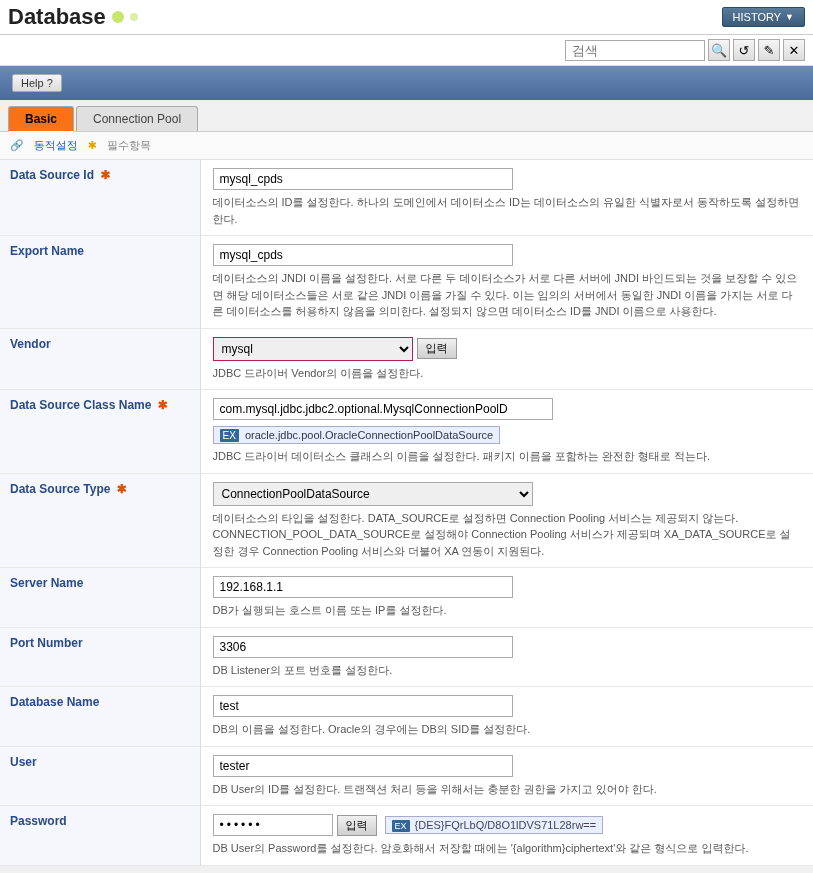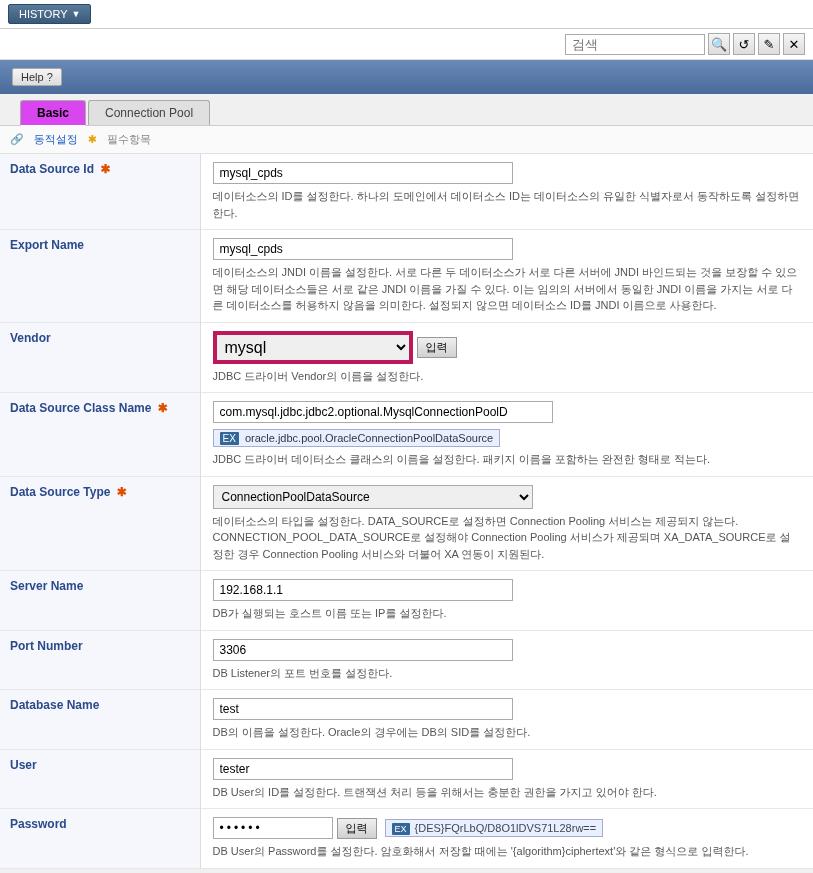--- a/index.html
+++ b/index.html
@@ -15,21 +15,21 @@
 
     .toolbar { display: flex; justify-content: flex-end; align-items: center; gap: 3px; padding: 4px 8px; background: #fff; border-bottom: 1px solid #ddd; }
     .toolbar-search { border: 1px solid #aaa; padding: 2px 6px; width: 140px; font-size: 13px; }
     .toolbar-icon-btn { background: linear-gradient(to bottom, #f5f5f5, #ddd); border: 1px solid #aaa; width: 22px; height: 22px; cursor: pointer; display: flex; align-items: center; justify-content: center; font-size: 13px; }
 
     .info-bar { background: linear-gradient(to bottom, #6a8aba, #4a6a9a); color: #fff; padding: 8px 12px; display: flex; justify-content: space-between; align-items: center; font-size: 12px; }
     .help-btn { background: linear-gradient(to bottom, #f5f5f5, #ddd); border: 1px solid #aaa; padding: 2px 8px; font-size: 11px; cursor: pointer; border-radius: 2px; display: flex; align-items: center; gap: 3px; color: #333; }
 
     .tabs { display: flex; padding: 6px 8px 0; background: #f0f0f0; border-bottom: 1px solid #ccc; gap: 2px; }
     .tab { padding: 5px 16px; border: 1px solid #aaa; background: #e0e0e0; cursor: pointer; font-size: 12px; border-bottom: none; border-radius: 3px 3px 0 0; color: #444; }
-    .tab.active { background: #d946ef; border-bottom: 1px solid #fff; color: #000; font-weight: bold; margin-bottom: -1px; margin-left: 12px; }
+    .tab.active { background: #f97316; border-bottom: 1px solid #fff; color: #000; font-weight: bold; margin-bottom: -1px; }
 
     .content-area { background: #fff; padding: 0; }
 
     .action-bar { display: flex; justify-content: space-between; align-items: center; padding: 6px 10px; border-bottom: 1px solid #e0e0e0; background: #fafafa; }
     .action-left { display: flex; align-items: center; gap: 10px; font-size: 11px; color: #555; }
     .dynamic-setting { color: #2060c0; }
     .required-items { color: #888; }
     .star-icon { color: #e8a000; }
     .action-right { display: flex; gap: 4px; }
     .action-btn { background: linear-gradient(to bottom, #f5f5f5, #d8d8d8); border: 1px solid #aaa; padding: 3px 14px; font-size: 12px; cursor: pointer; border-radius: 2px; }
@@ -38,39 +38,44 @@
     .form-table tr { border-bottom: 1px solid #e8e8e8; }
     .form-table td.label-cell { background: #f5f7fc; padding: 8px 10px; width: 200px; vertical-align: top; font-weight: bold; color: #2a4a8a; font-size: 12px; border-right: 1px solid #ddd; }
     .form-table td.value-cell { padding: 8px 12px; vertical-align: top; }
     .required-star { color: #e05000; margin-left: 3px; }
 
     .form-input { border: 1px solid #aaa; padding: 3px 6px; font-size: 12px; width: 300px; }
     .form-input-wide { border: 1px solid #aaa; padding: 3px 6px; font-size: 12px; width: 340px; }
     .desc-text { font-size: 11px; color: #555; margin-top: 4px; line-height: 1.5; }
 
     .vendor-row { display: flex; align-items: center; gap: 4px; }
-    .vendor-select { border: 4px solid #be185d; padding: 3px 4px; font-size: 16px; width: 200px; }
+    .vendor-select { border: 1px solid #be185d; padding: 3px 4px; font-size: 12px; width: 200px; }
     .input-btn { background: linear-gradient(to bottom, #f0f0f0, #d0d0d0); border: 1px solid #999; padding: 2px 8px; font-size: 11px; cursor: pointer; }
 
     .class-hint { background: #e8f0ff; border: 1px solid #aac; padding: 2px 6px; font-size: 11px; color: #334; margin-top: 3px; display: inline-block; }
     .ex-tag { background: #336699; color: #fff; font-size: 10px; padding: 1px 3px; margin-right: 3px; border-radius: 1px; }
 
     .datasource-select { border: 1px solid #aaa; padding: 3px 4px; font-size: 12px; width: 320px; }
     .datasource-type-desc { font-size: 11px; color: #555; margin-top: 4px; line-height: 1.5; }
 
     .password-row { display: flex; align-items: center; gap: 4px; }
     .password-dots { border: 1px solid #aaa; padding: 3px 6px; font-size: 12px; width: 120px; letter-spacing: 3px; }
     .encrypted-hint { background: #e8f0ff; border: 1px solid #aac; padding: 2px 6px; font-size: 11px; color: #445; margin-left: 4px; }
 
     .link-icon { background: #336699; color: #fff; font-size: 9px; padding: 1px 3px; margin-right: 2px; border-radius: 1px; }
   </style>
 </head>
 <body>
 
 <div class="top-bar">
+  <div class="page-title">
+    <span>Database</span>
+    <span class="title-dot"></span>
+    <span class="title-dot2"></span>
+  </div>
   <button class="history-btn">HISTORY</button>
 </div>
 
 <div class="toolbar">
   <input class="toolbar-search" type="text" placeholder="검색" style="">
   <button class="toolbar-icon-btn">🔍</button>
   <button class="toolbar-icon-btn">↺</button>
   <button class="toolbar-icon-btn">✎</button>
   <button class="toolbar-icon-btn">✕</button>
 </div>

